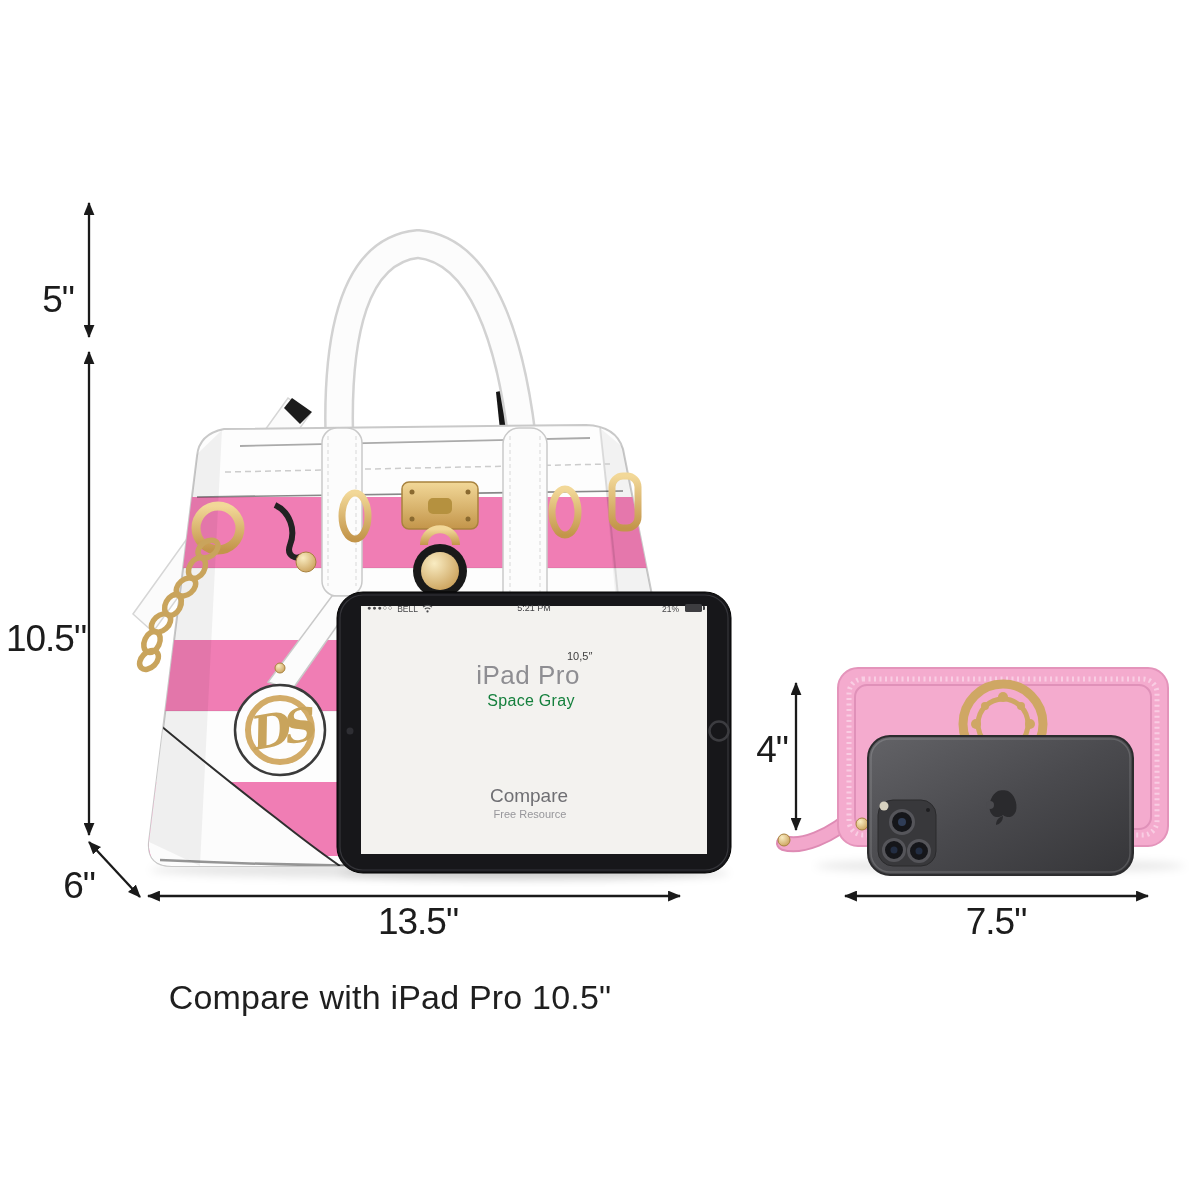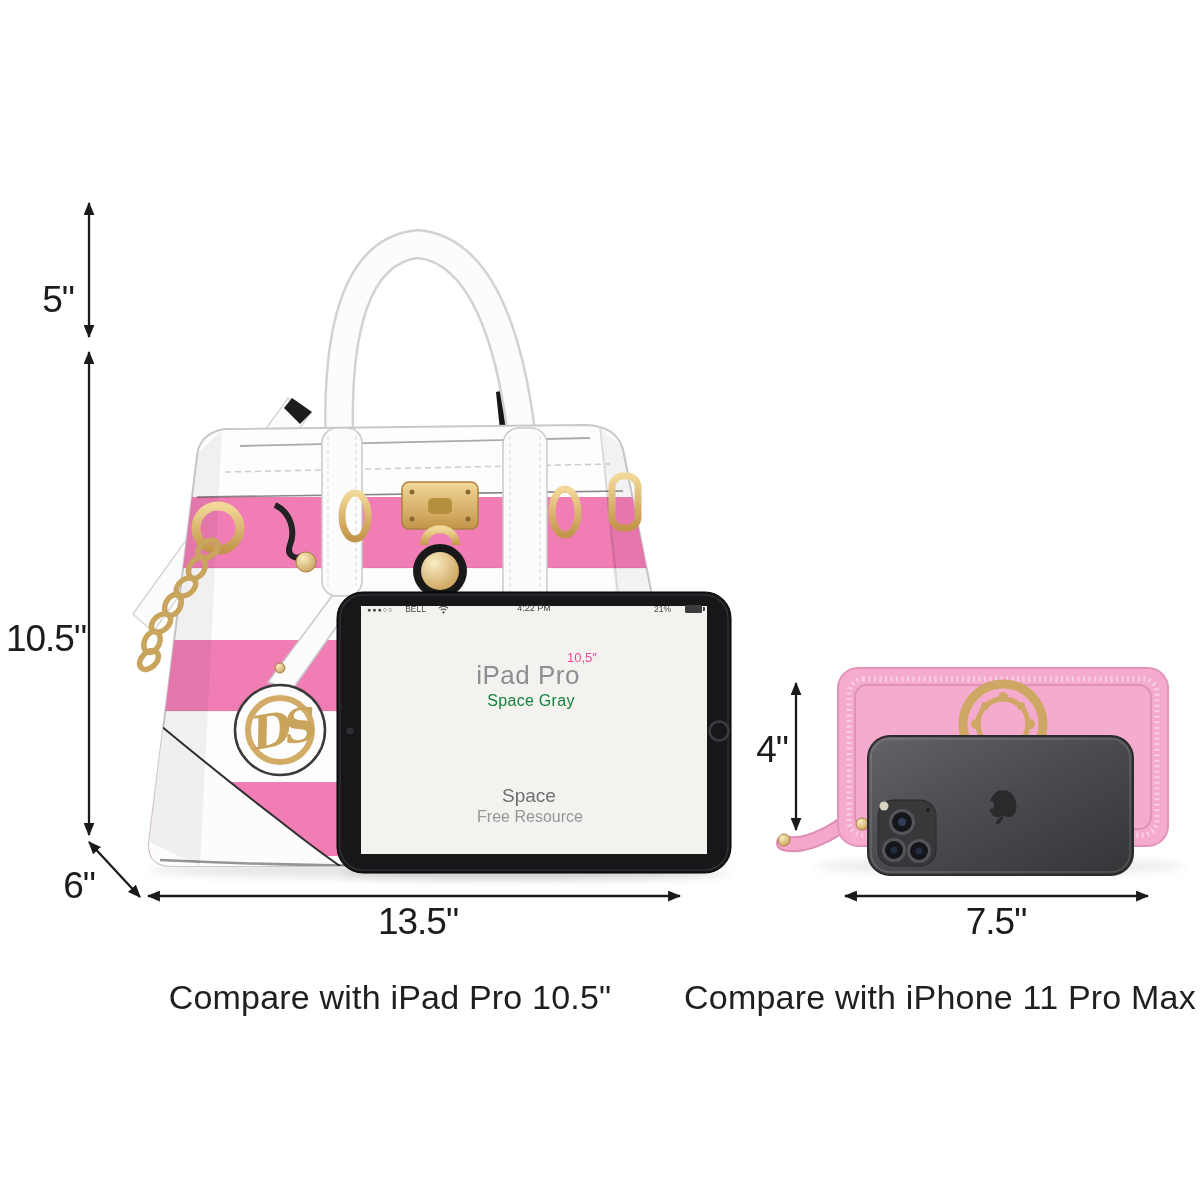--- a/index.html
+++ b/index.html
@@ -5,33 +5,33 @@
   html,body{margin:0;padding:0;background:#ffffff;}
   .canvas{position:relative;width:1200px;height:1200px;background:#ffffff;overflow:hidden;
           font-family:"Liberation Sans",sans-serif;}
   .art{position:absolute;left:0;top:0;width:1200px;height:1200px;}
   .lbl{position:absolute;transform:translate(-50%,-50%);font-size:37px;letter-spacing:-1px;
        color:#1c1c1c;white-space:nowrap;}
   .caption{position:absolute;transform:translate(-50%,-50%);font-size:34px;color:#1f1f1f;
        letter-spacing:0.2px;white-space:nowrap;}
   .scr{position:absolute;white-space:nowrap;}
   .scr.center{transform:translate(-50%,0);}
-  .status{display:flex;align-items:center;gap:12px;font-size:8.5px;color:#47474a;}
+  .status{display:flex;align-items:flex-start;gap:4px;font-size:8.5px;color:#47474a;}
   .sig{font-size:7px;letter-spacing:1px;}
   .carrier{font-size:8.5px;}
   .time{font-size:9px;color:#3f3f42;}
   .batt{display:inline-block;position:relative;width:17px;height:8px;background:#3d3d40;
         border-radius:1.5px;margin-left:2px;}
   .batt::after{content:"";position:absolute;right:-3px;top:2px;width:2px;height:4px;
         background:#3d3d40;border-radius:0 1px 1px 0;}
   .ipad-title{font-size:26px;color:#8e8e92;letter-spacing:0.5px;}
-  .ipad-sup{font-size:13px;color:#ec4899;}
+  .ipad-sup{font-size:11px;color:#404040;}
   .ipad-sub{font-size:16px;color:#15803d;letter-spacing:0.3px;}
   .ipad-mock{font-size:19px;color:#6f6f73;}
-  .ipad-free{font-size:16px;color:#96969a;}
+  .ipad-free{font-size:11px;color:#96969a;}
   .monogram{position:absolute;transform:translate(-50%,-50%) rotate(-10deg);
         font-family:"DejaVu Serif",serif;font-style:italic;font-weight:bold;
         font-size:46px;letter-spacing:-7px;color:#c9a45c;}
 </style>
 </head>
 <body>
 
 <div class="canvas">
 
 <svg class="art" viewBox="0 0 1200 1200">
@@ -216,36 +216,35 @@
 </svg>
 
   <div class="lbl" style="left:58px;top:300px;">5"</div>
   <div class="lbl" style="left:46px;top:639px;">10.5"</div>
   <div class="lbl" style="left:79px;top:886px;">6"</div>
   <div class="lbl" style="left:418px;top:922px;">13.5"</div>
   <div class="lbl" style="left:772px;top:750px;">4"</div>
   <div class="lbl" style="left:996px;top:922px;">7.5"</div>
 
   <div class="caption" style="left:390px;top:997px;">Compare with iPad Pro 10.5"</div>
-  <div class="caption" style="left:940px;top:997px;">Compare with iPhone 11 Pro Max</div>
 
   <div class="scr status" style="left:367px;top:604px;">
     <span class="sig">●●●○○</span>
     <span class="carrier">BELL</span>
     <svg width="11" height="9" viewBox="0 0 11 9">
       <path d="M1,3.2 A6.3,6.3 0 0 1 10,3.2 M2.8,5.2 A3.8,3.8 0 0 1 8.2,5.2" fill="none" stroke="#47474a" stroke-width="1.1"></path>
       <circle cx="5.5" cy="7.4" r="1.1" fill="#47474a"></circle>
     </svg>
   </div>
-  <div class="scr time center" style="left:534px;top:603px;">4:22 PM</div>
+  <div class="scr time center" style="left:534px;top:603px;">5:21 PM</div>
   <div class="scr status" style="right:498px;top:604px;">
     <span>21%</span>
     <span class="batt"></span>
   </div>
 
   <div class="scr ipad-title center" style="left:528px;top:660px;">iPad Pro</div>
   <div class="scr ipad-sup" style="left:567px;top:650px;">10,5″</div>
   <div class="scr ipad-sub center" style="left:531px;top:692px;">Space Gray</div>
-  <div class="scr ipad-mock center" style="left:529px;top:785px;">Space</div>
+  <div class="scr ipad-mock center" style="left:529px;top:785px;">Compare</div>
   <div class="scr ipad-free center" style="left:530px;top:808px;">Free Resource</div>
 
   <div class="monogram" style="left:281px;top:729px;">DS</div>
 </div>
 
 </body></html>

